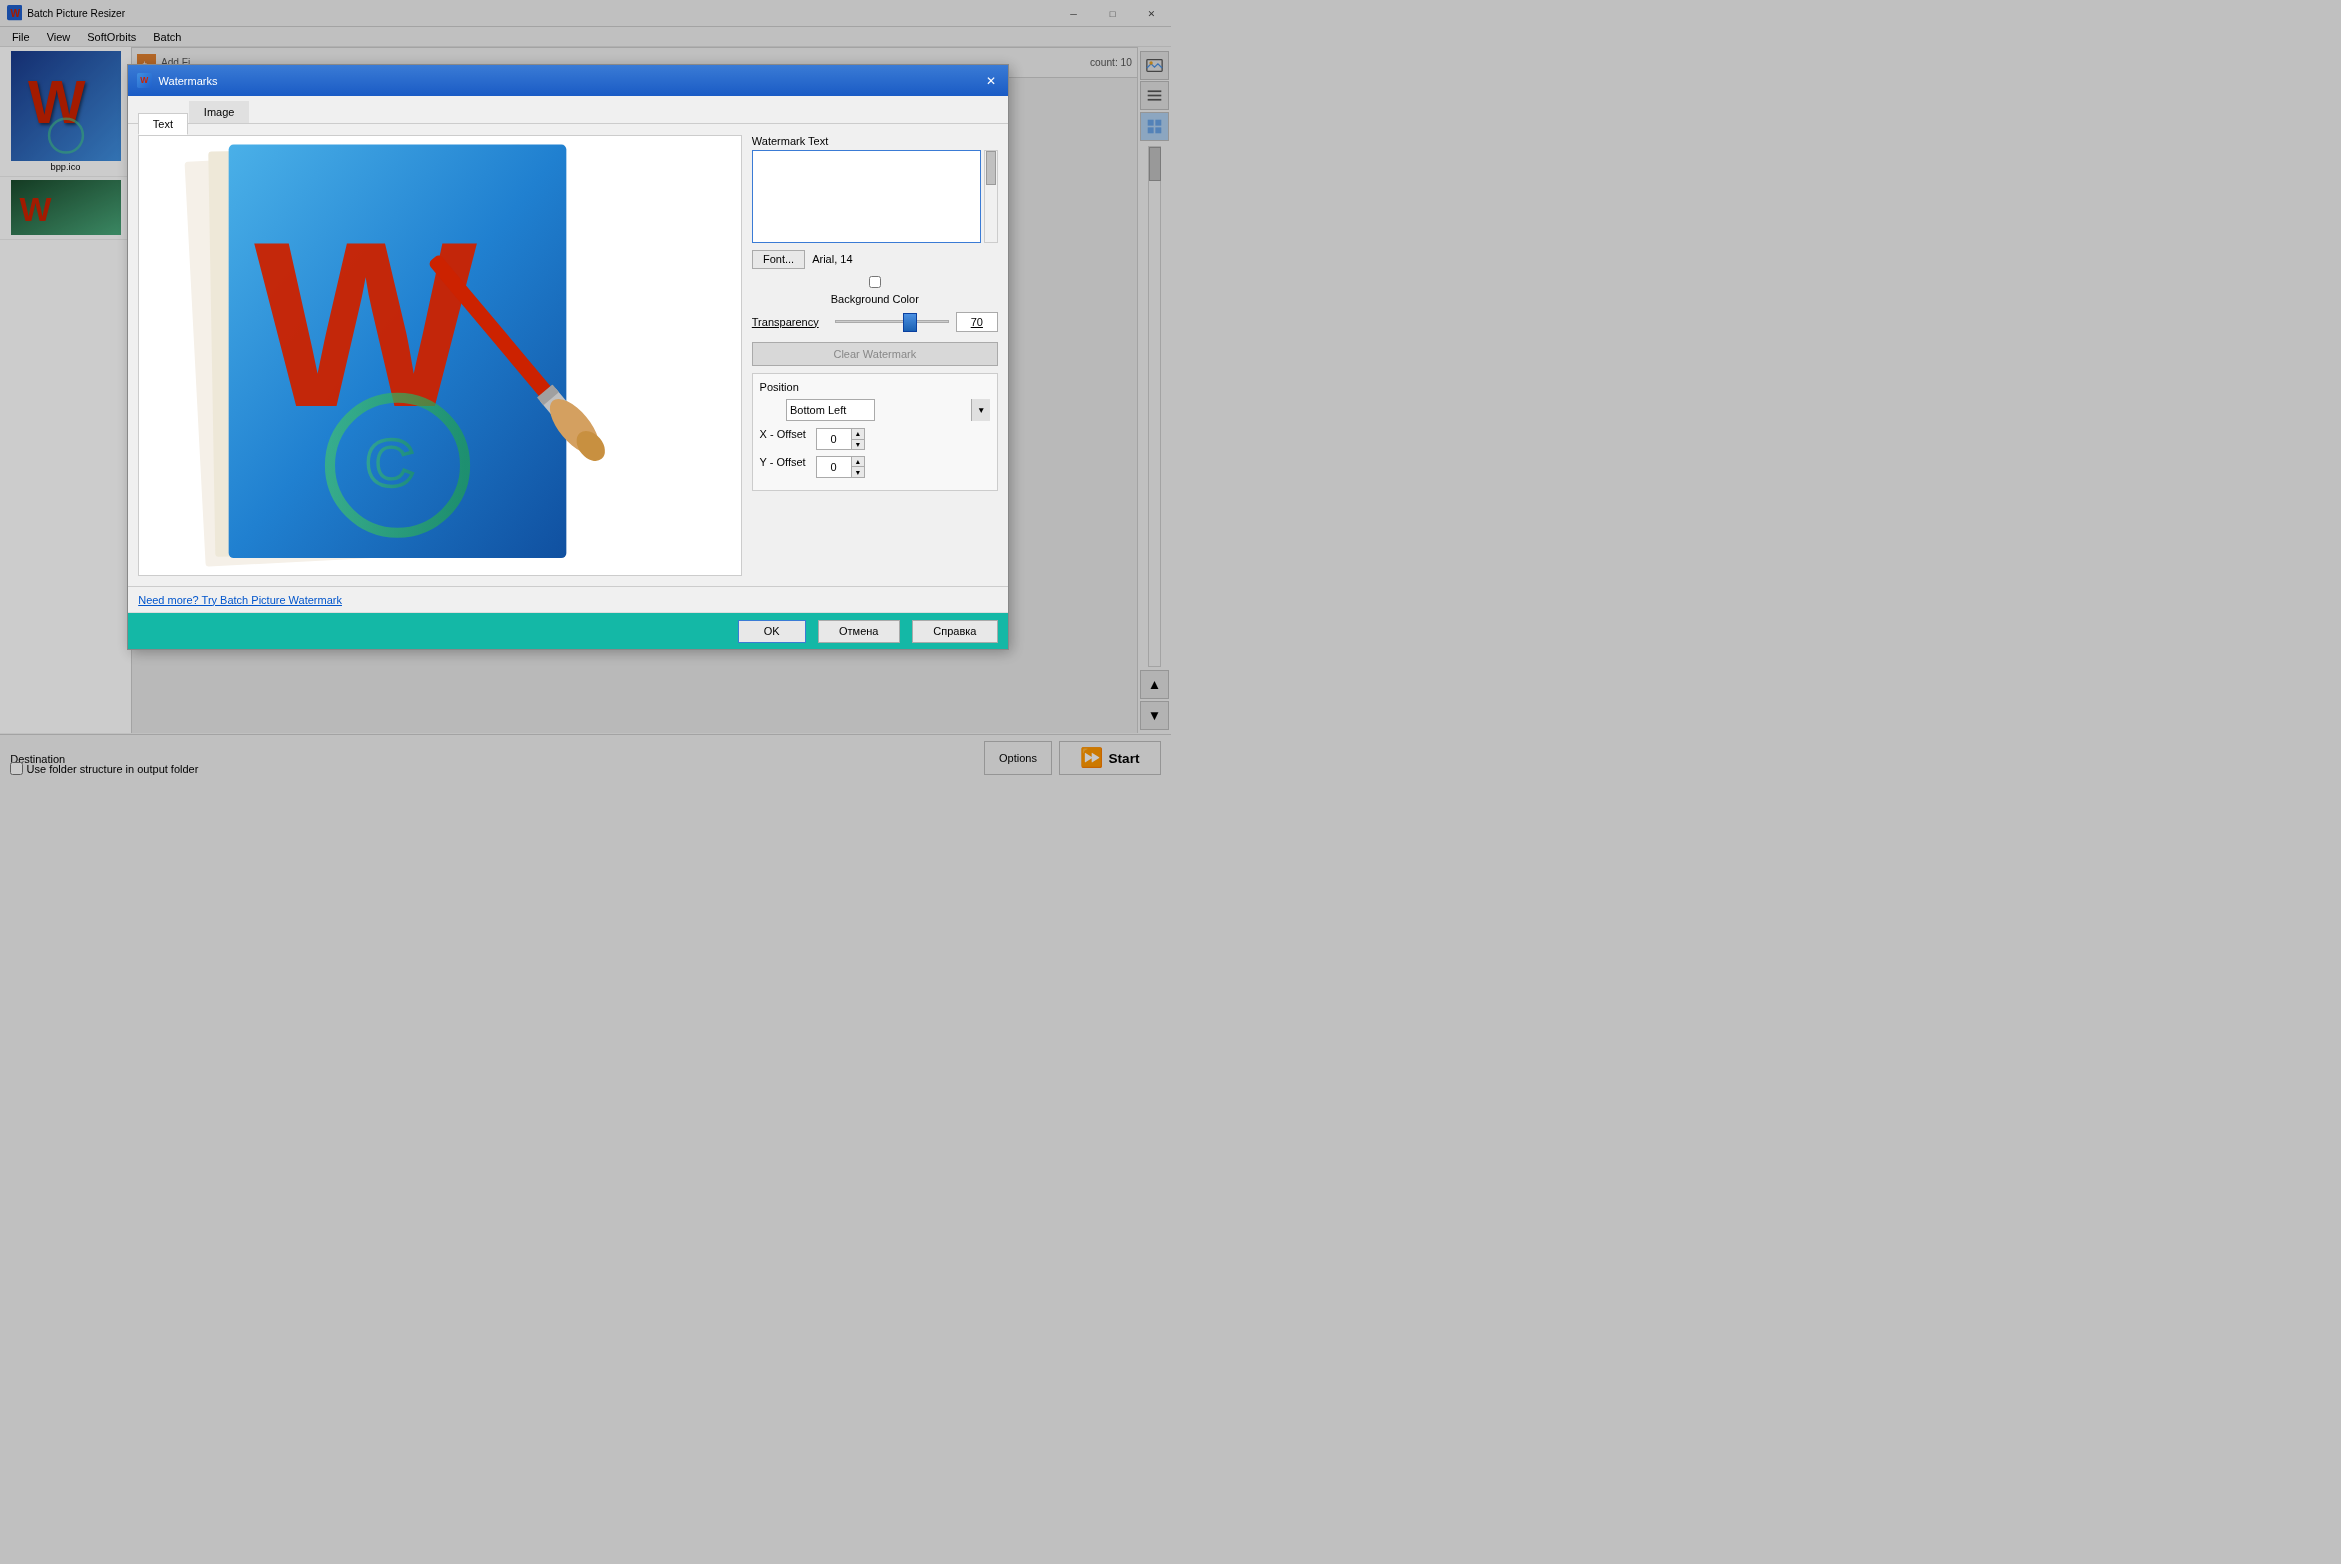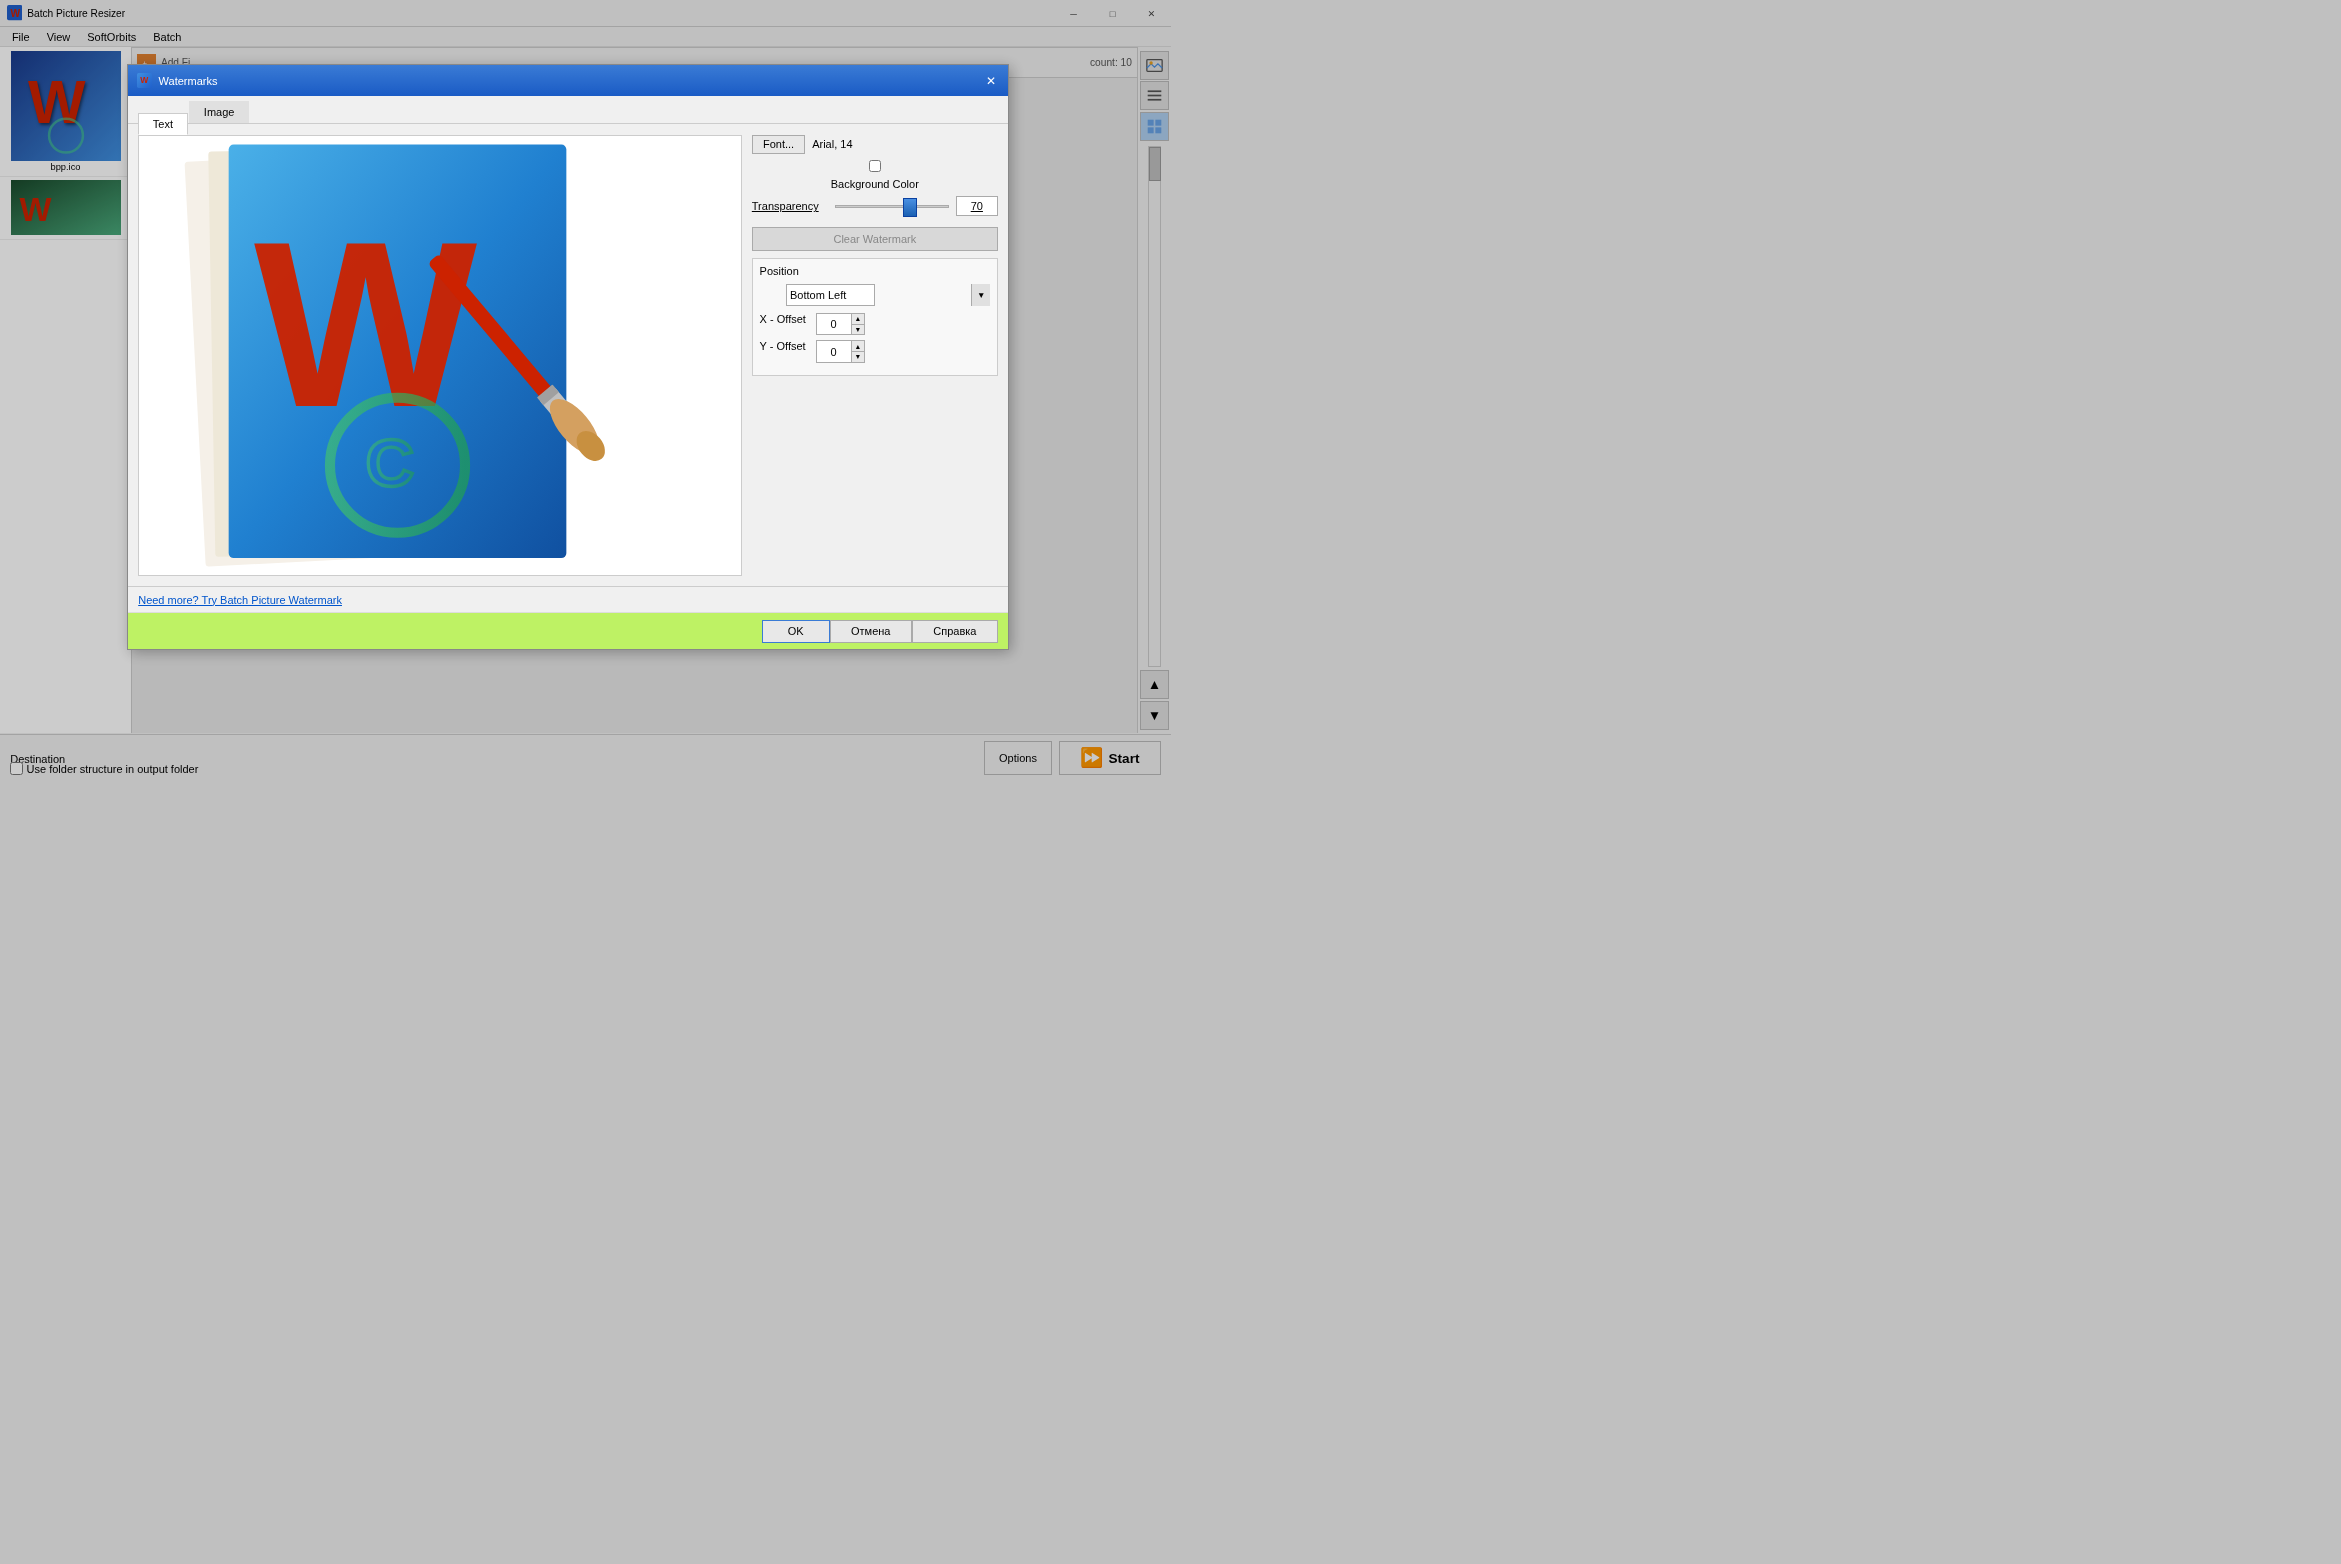--- a/index.html
+++ b/index.html
@@ -593,23 +593,23 @@
       color: #0055cc;
       text-decoration: underline;
       font-size: 11px;
       cursor: pointer;
     }
 
     
     .modal-footer {
       display: flex;
       justify-content: flex-end;
-      gap: 0;
+      gap: 12px;
       padding: 6.8px 10.2px;
-      background: #bef264;
+      background: #14b8a6;
       border-top: 0.8px solid #ddd;
     }
     .modal-footer-btn {
       padding: 4.2px 20.4px;
       font-size: 11px;
       cursor: pointer;
       background: #e8e8e8;
       border: 0.8px solid #aaa;
       min-width: 68px;
       text-align: center;
@@ -794,20 +794,29 @@
             <rect x="467" y="285" width="24" height="12" rx="1" fill="#a0a0a0"></rect>
 
             <ellipse cx="479" cy="340" rx="18" ry="40" fill="#d4a060"></ellipse>
             <ellipse cx="479" cy="370" rx="14" ry="20" fill="#c89040"></ellipse>
           </g>
         </svg>
       </div>
 
       <div class="right-panel">
 
+        <div>
+          <div class="wm-text-label">Watermark Text</div>
+          <div class="wm-text-box-wrapper">
+            <textarea class="wm-text-box" style=""></textarea>
+            <div class="wm-scrollbar">
+              <div class="wm-scroll-thumb"></div>
+            </div>
+          </div>
+        </div>
 
         <div class="font-row">
           <button class="font-btn">Font...</button>
           <span class="font-value">Arial, 14</span>
         </div>
 
         <div class="bg-color-row">
           <input type="checkbox" class="bg-checkbox" style="">
           <span class="bg-label">Background Color</span>
         </div>

